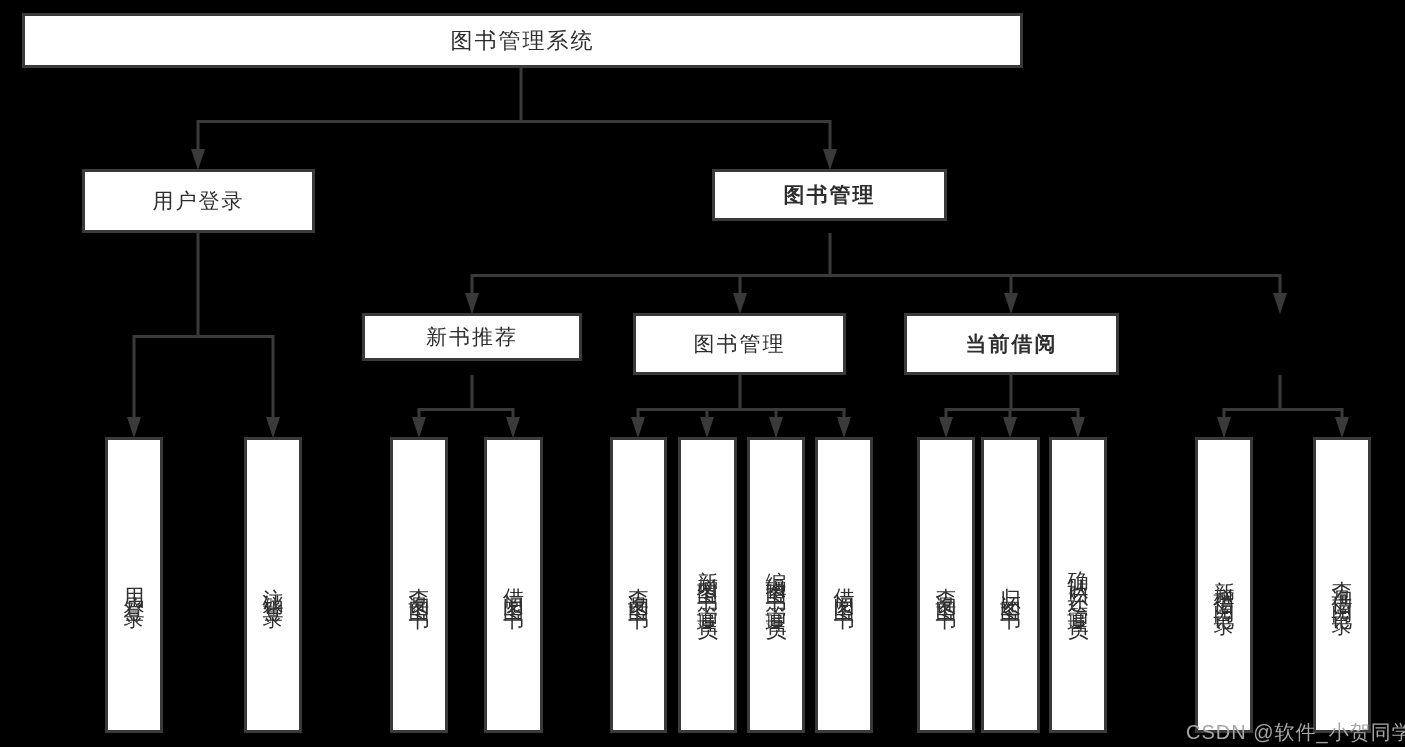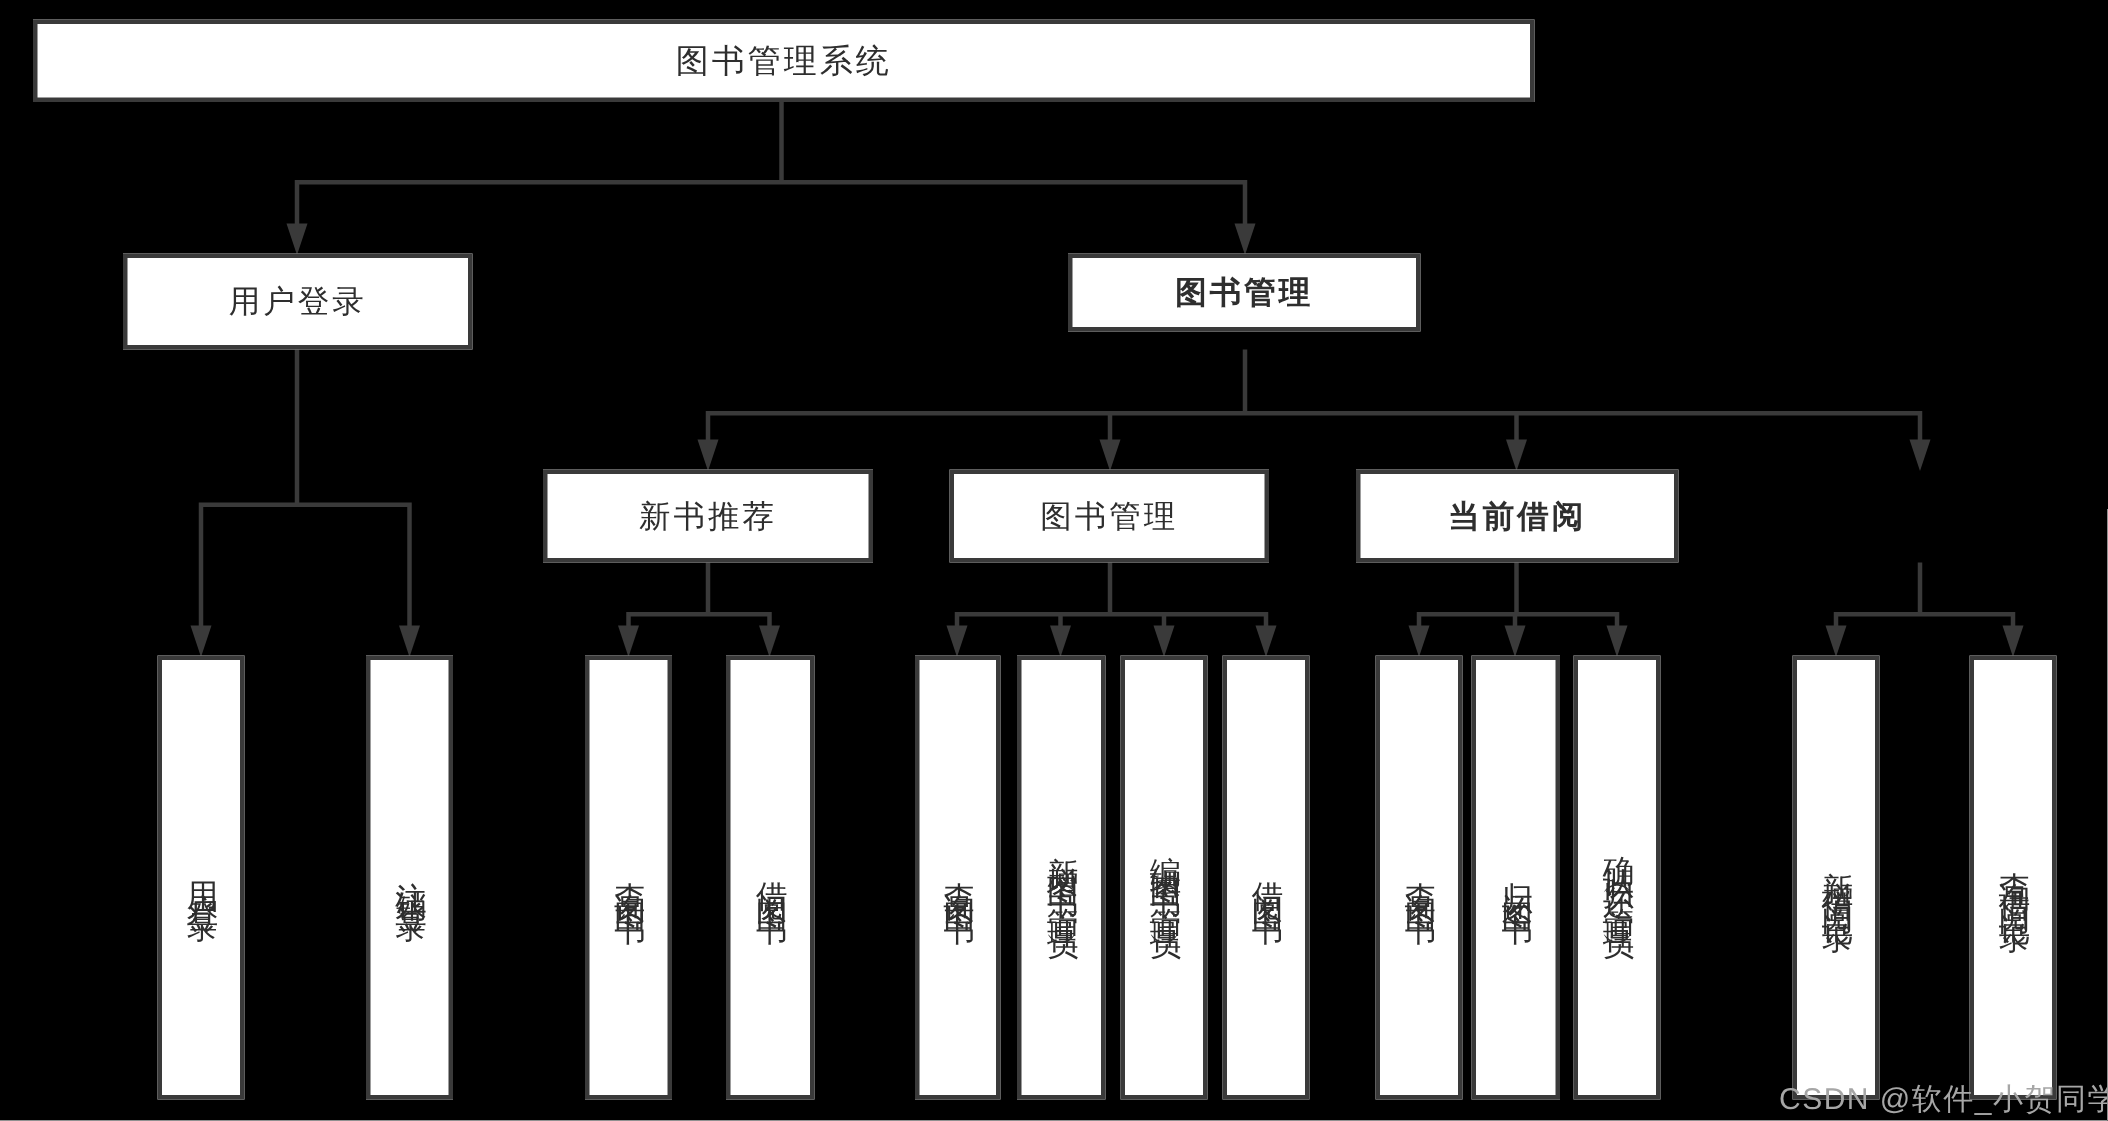--- a/index.html
+++ b/index.html
@@ -110,21 +110,21 @@
       <polygon points="1217,417 1231,417 1224,438"></polygon>
       <polygon points="1335,417 1349,417 1342,438"></polygon>
     </g>
   </svg>
 
   <div class="hnode root-node" style="left:22px; top:13px; width:1001px; height:55px;">图书管理系统</div>
 
   <div class="hnode" style="left:82px; top:169px; width:233px; height:64px;">用户登录</div>
   <div class="hnode" style="left:712px; top:169px; width:235px; height:52px;font-weight:bold;">图书管理</div>
 
-  <div class="hnode" style="left:362px; top:313px; width:220px; height:62px;">新书推荐</div>
+  <div class="hnode" style="left:362px; top:313px; width:220px; height:48px;">新书推荐</div>
   <div class="hnode" style="left:633px; top:313px; width:213px; height:62px;">图书管理</div>
   <div class="hnode" style="left:904px; top:313px; width:215px; height:62px;font-weight:bold;">当前借阅</div>
 
   <div class="vnode" style="left:105px; width:58px;">用户登录</div>
   <div class="vnode" style="left:244px; width:58px;">注销登录</div>
 
   <div class="vnode" style="left:390px; width:58px;">查询图书</div>
   <div class="vnode" style="left:484px; width:59px;">借阅图书</div>
 
   <div class="vnode" style="left:610px; width:57px;">查询图书</div>

